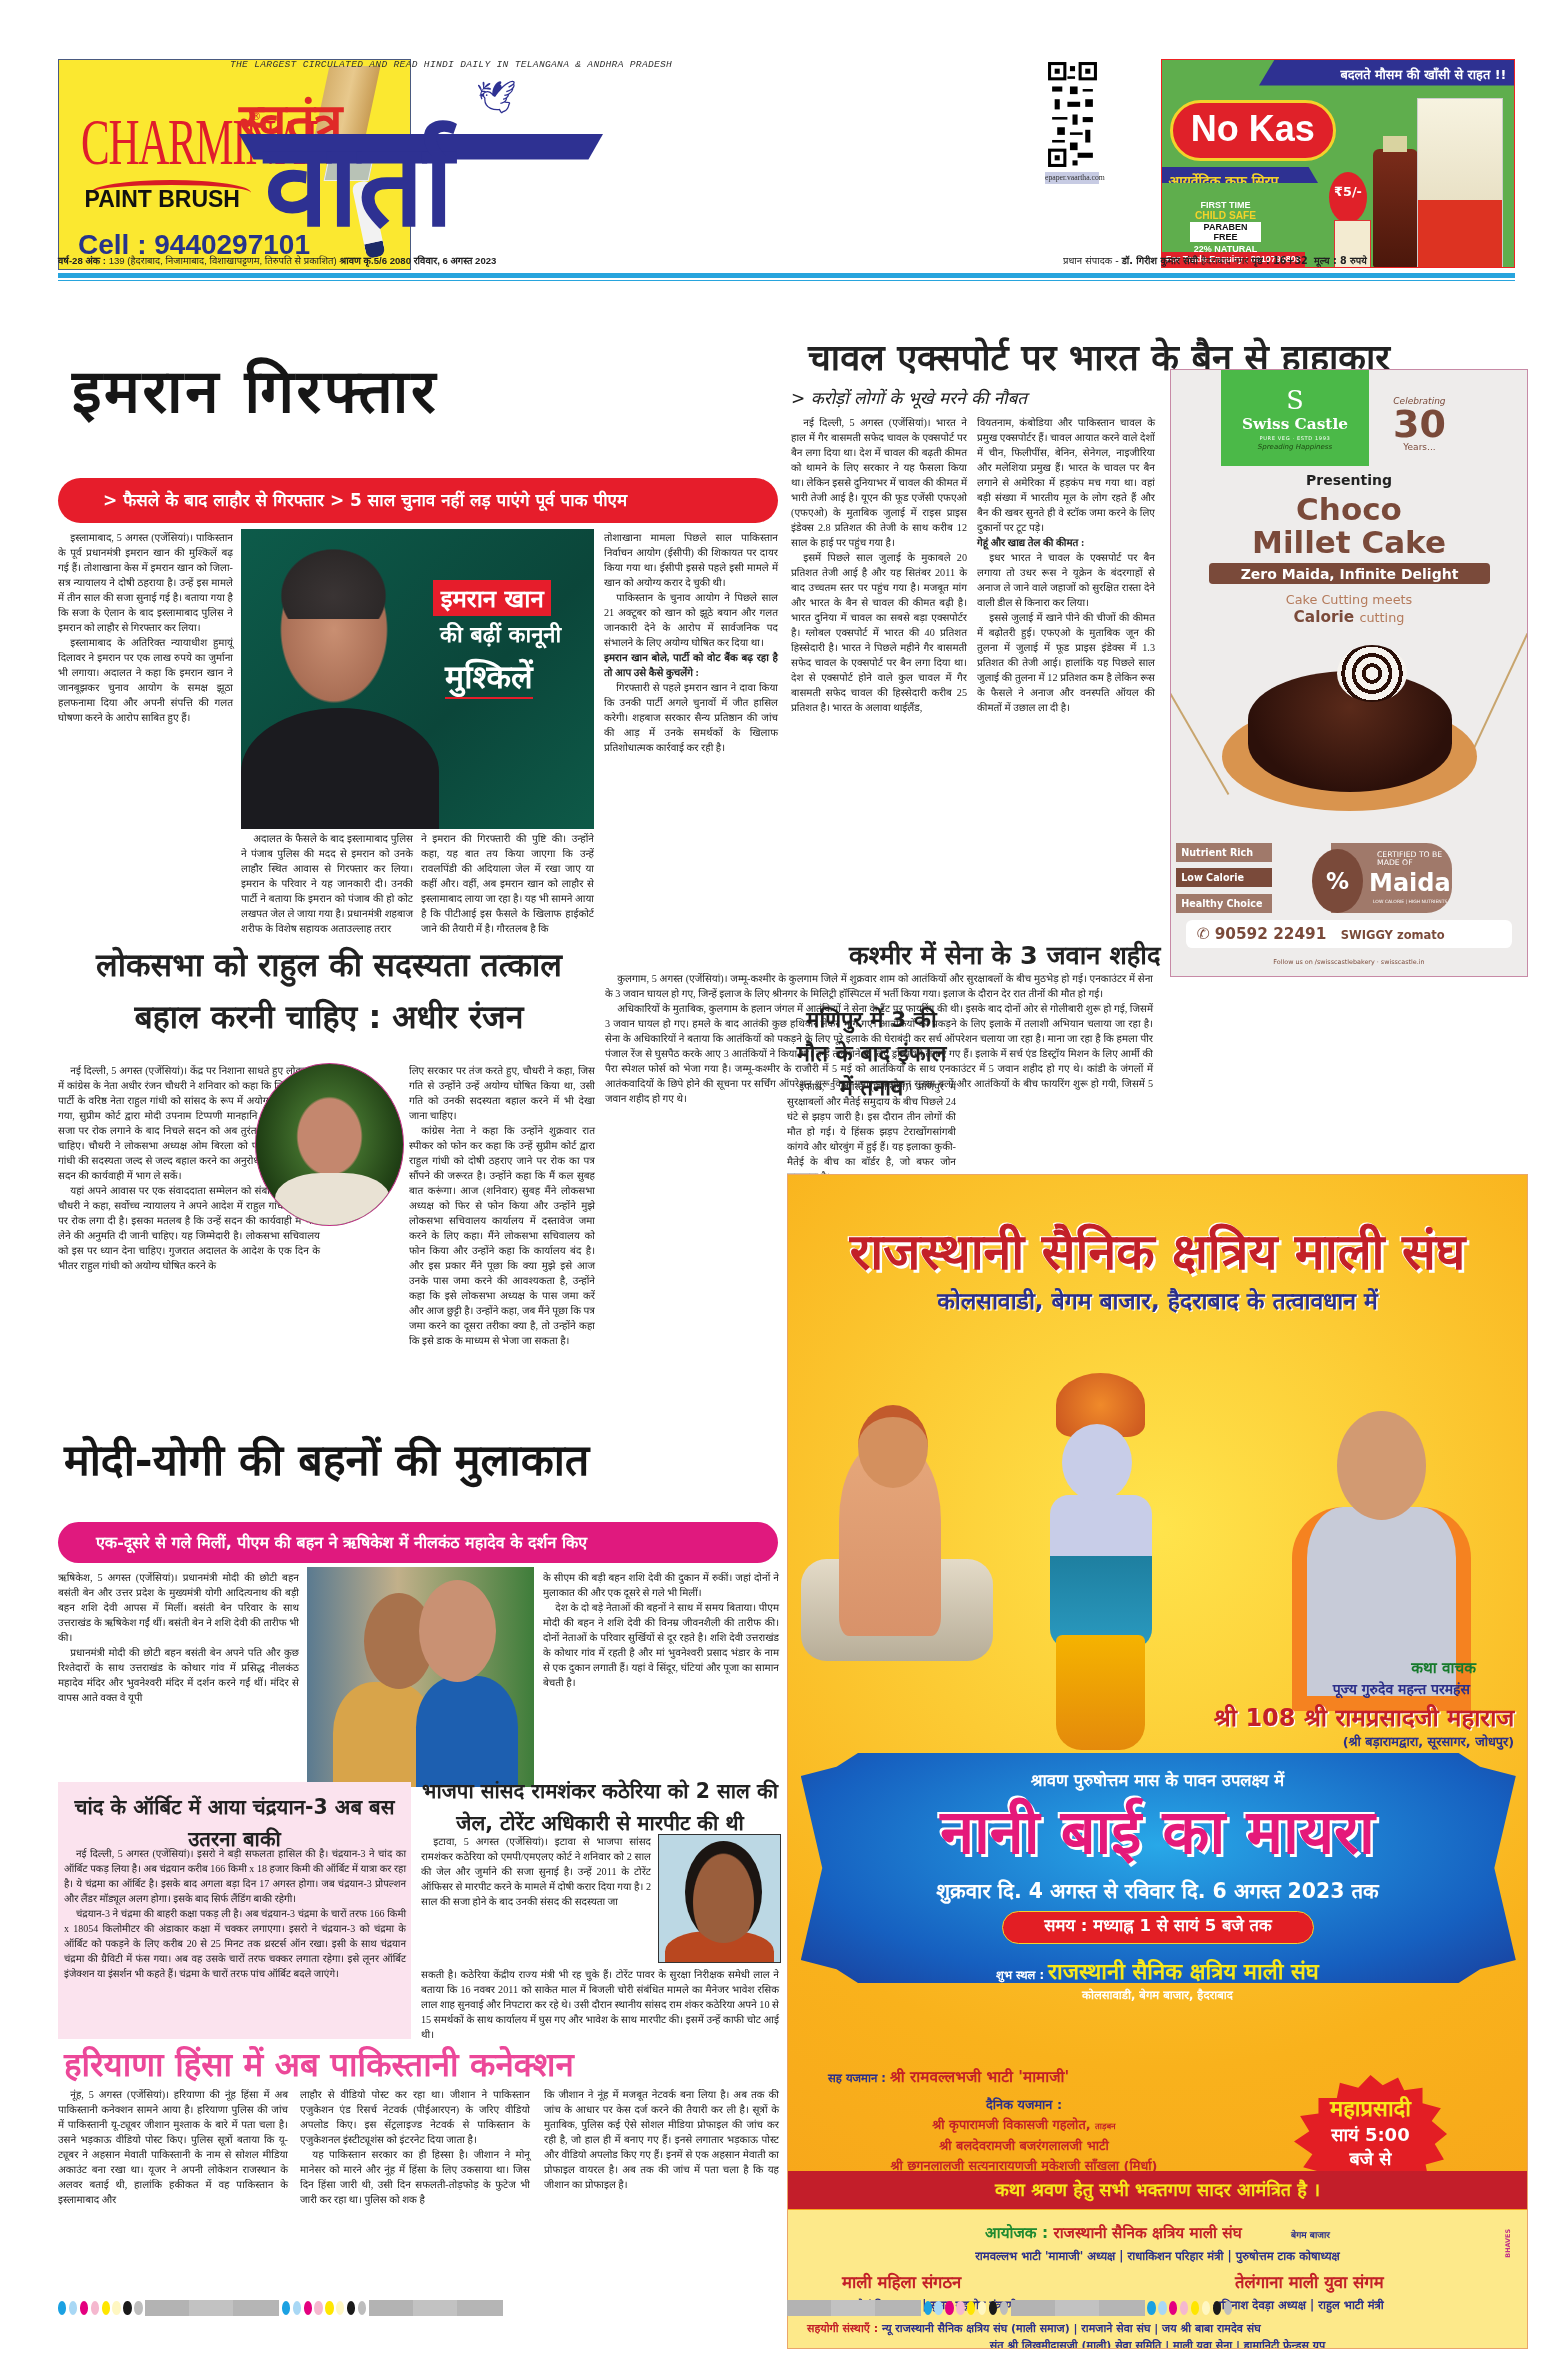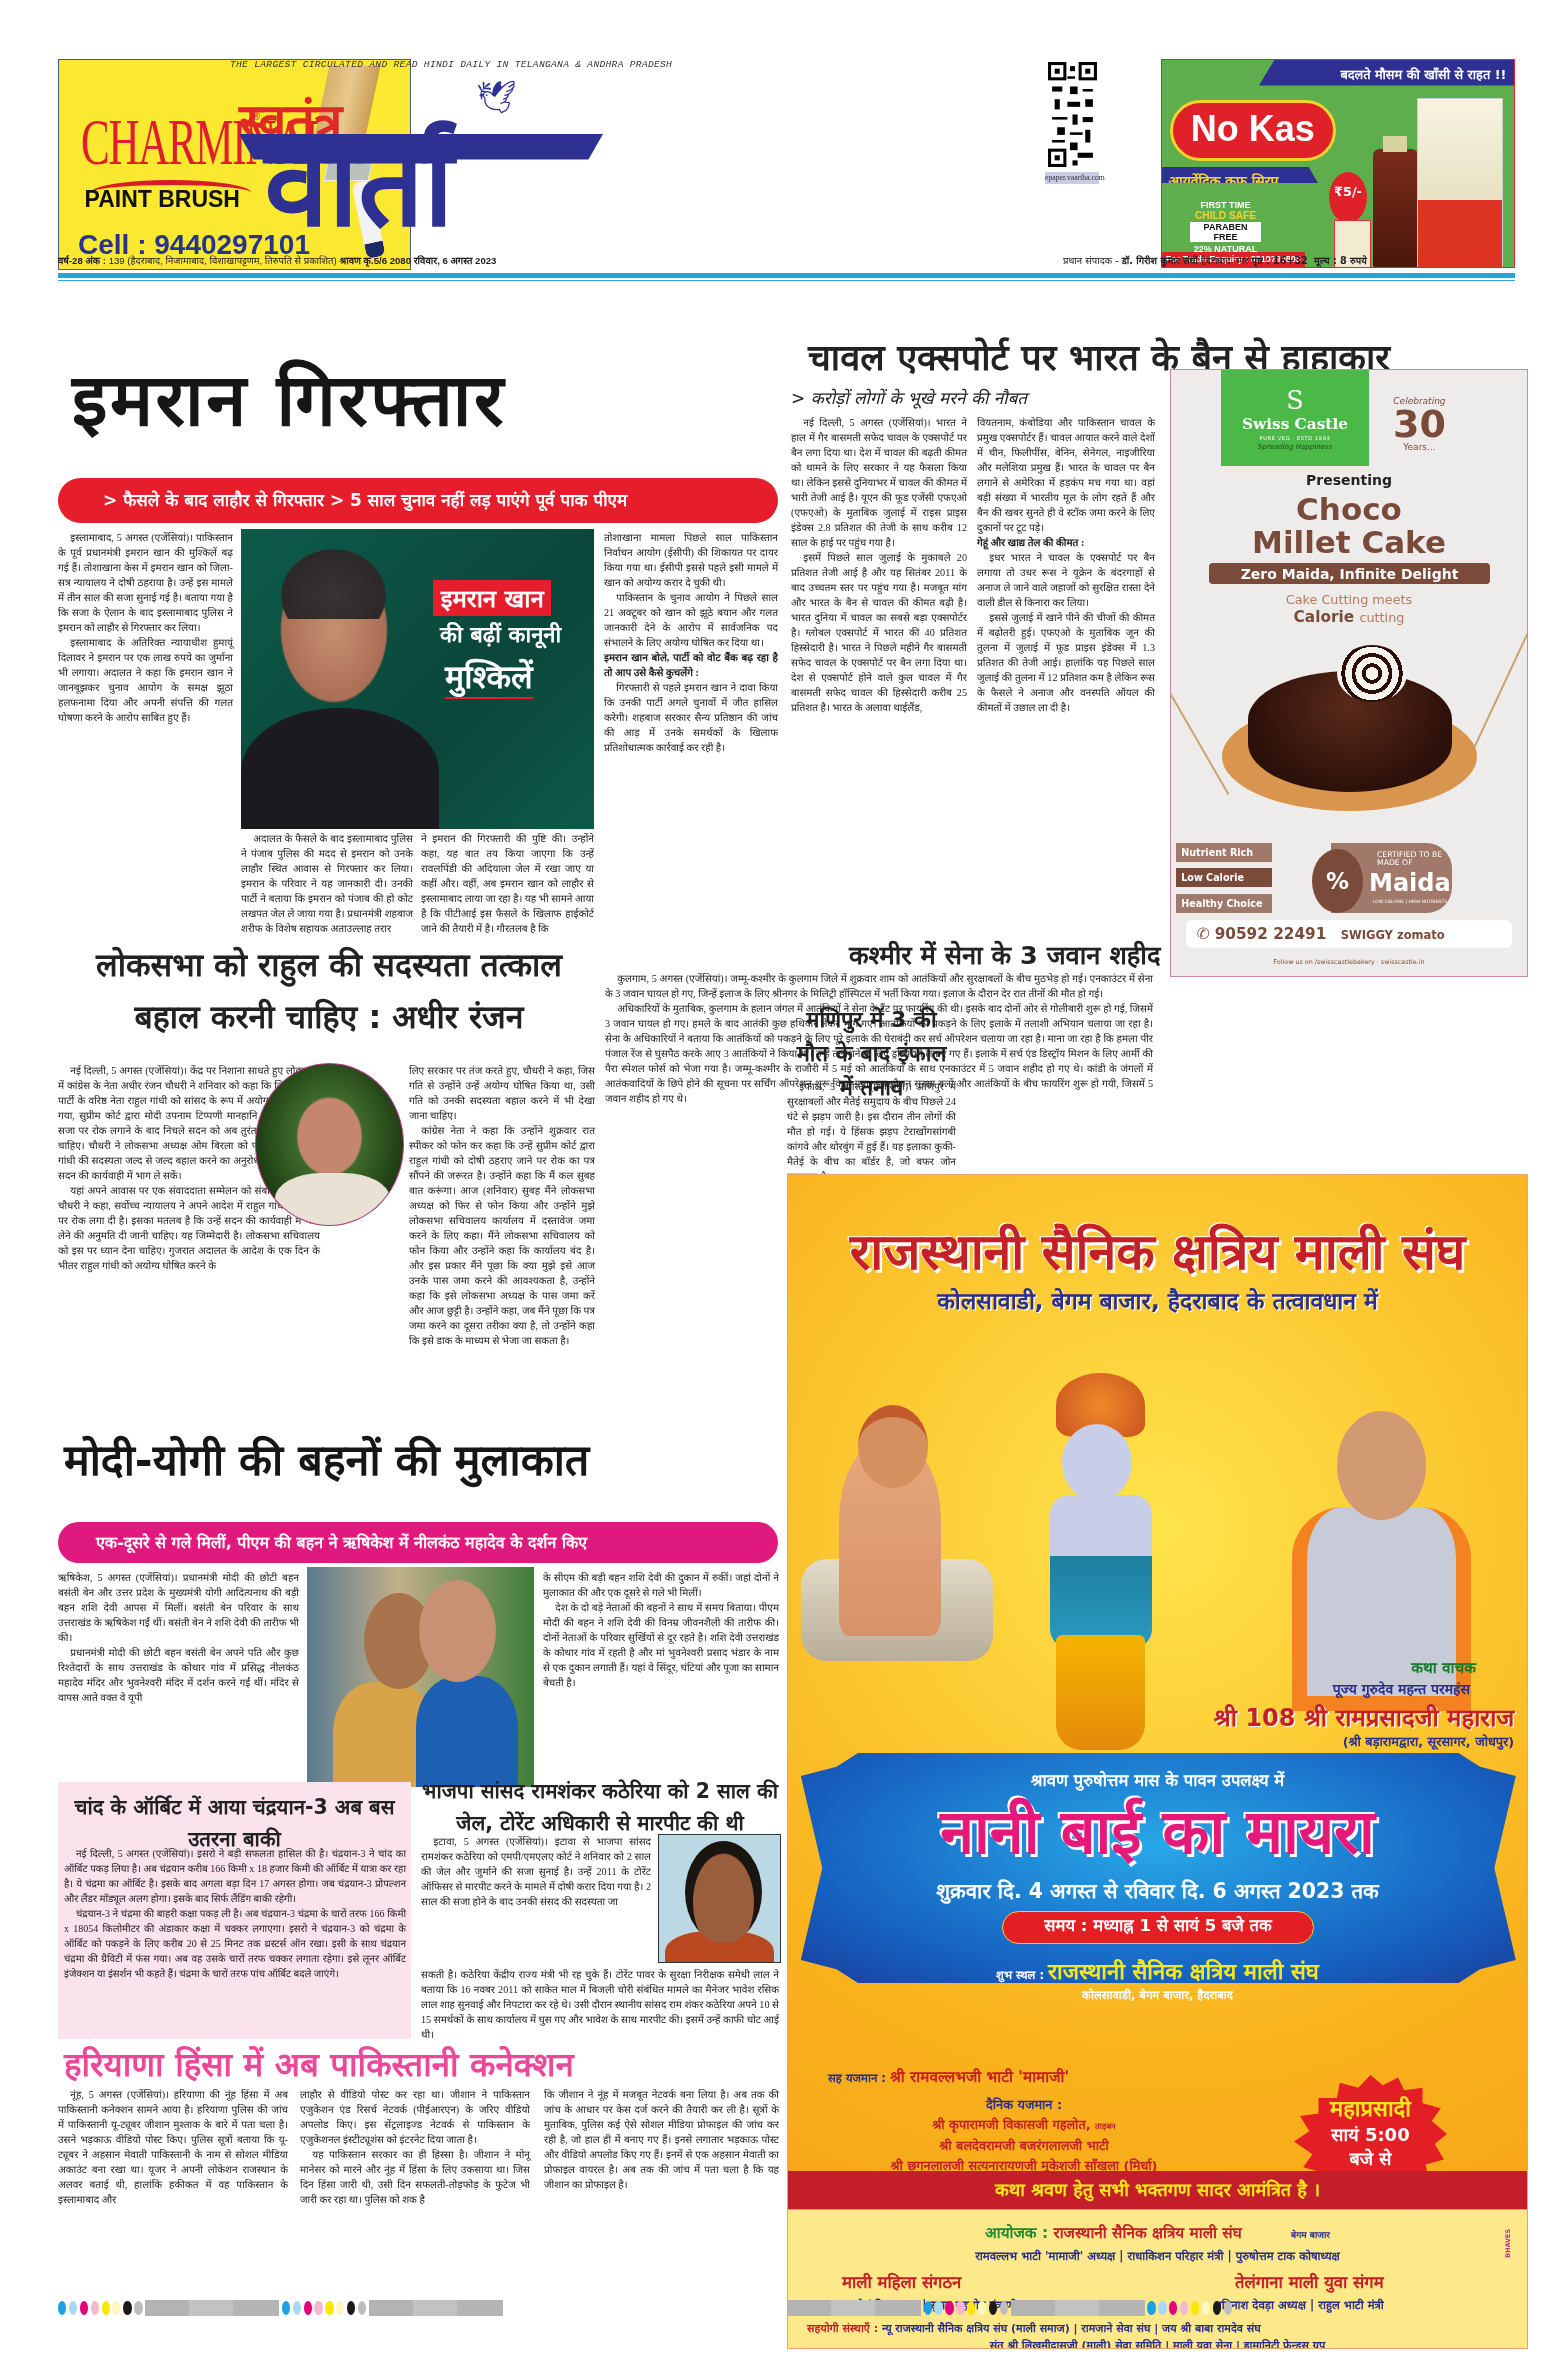--- a/index.html
+++ b/index.html
@@ -45,21 +45,21 @@
   .ad-nokas .box { position: absolute; left: 255px; top: 38px; width: 86px; height: 171px; background: linear-gradient(#f7f3e0, #e9e1c6 60%, #d32 60%); border: 1.3px solid #ccc; }
   .ad-nokas .sachet { position: absolute; left: 172px; top: 160px; width: 37px; height: 49px; background: #f3ebd1; border: 1.3px solid #d33; }
 
   .issue-line { left: 58px; top: 254px; font-family: "Liberation Sans Narrow", "Liberation Sans", sans-serif; font-size: 9.6px; color: #222; }
   .issue-line b { font-weight: bold; }
   .editor-line { left: 1063px; top: 254px; font-size: 9.6px; color: #222; }
   .rule-blue { left: 58px; top: 273px; width: 1457px; height: 5.1px; background: #27a4dd; }
   .rule-blue2 { left: 58px; top: 280px; width: 1457px; height: 1.3px; background: #27a4dd; }
 
   
-  .h-imran { left: 72px; top: 348px; font-size: 72px; font-weight: bold; color: #161616; letter-spacing: 2.6px; }
+  .h-imran { left: 72px; top: 348px; font-size: 60px; font-weight: bold; color: #161616; letter-spacing: 2.6px; }
   .pill-red { left: 58px; top: 478px; width: 720px; height: 45px; background: #e61d2b; border-radius: 23px; color: #fff; font-size: 17px; font-weight: bold; padding: 10.2px 0 0 45px; }
 
   .h-rice { left: 808px; top: 332px; font-size: 36px; font-weight: bold; color: #222; }
   .rice-sub { left: 791px; top: 386px; font-size: 17px; font-style: italic; color: #222; }
 
   .col { position: absolute; font-size: 10.2px; line-height: 15px; text-align: justify; color: #222; font-family: "Liberation Serif", "DejaVu Serif", serif; }
   .col p { text-indent: 1.2em; }
   .col .subhead { font-weight: bold; text-indent: 0; }
 
   .imran-photo { left: 241px; top: 529px; width: 353px; height: 300px; background: linear-gradient(135deg, #0d5b4a, #0b463a 60%, #0e5a48); overflow: hidden; }

